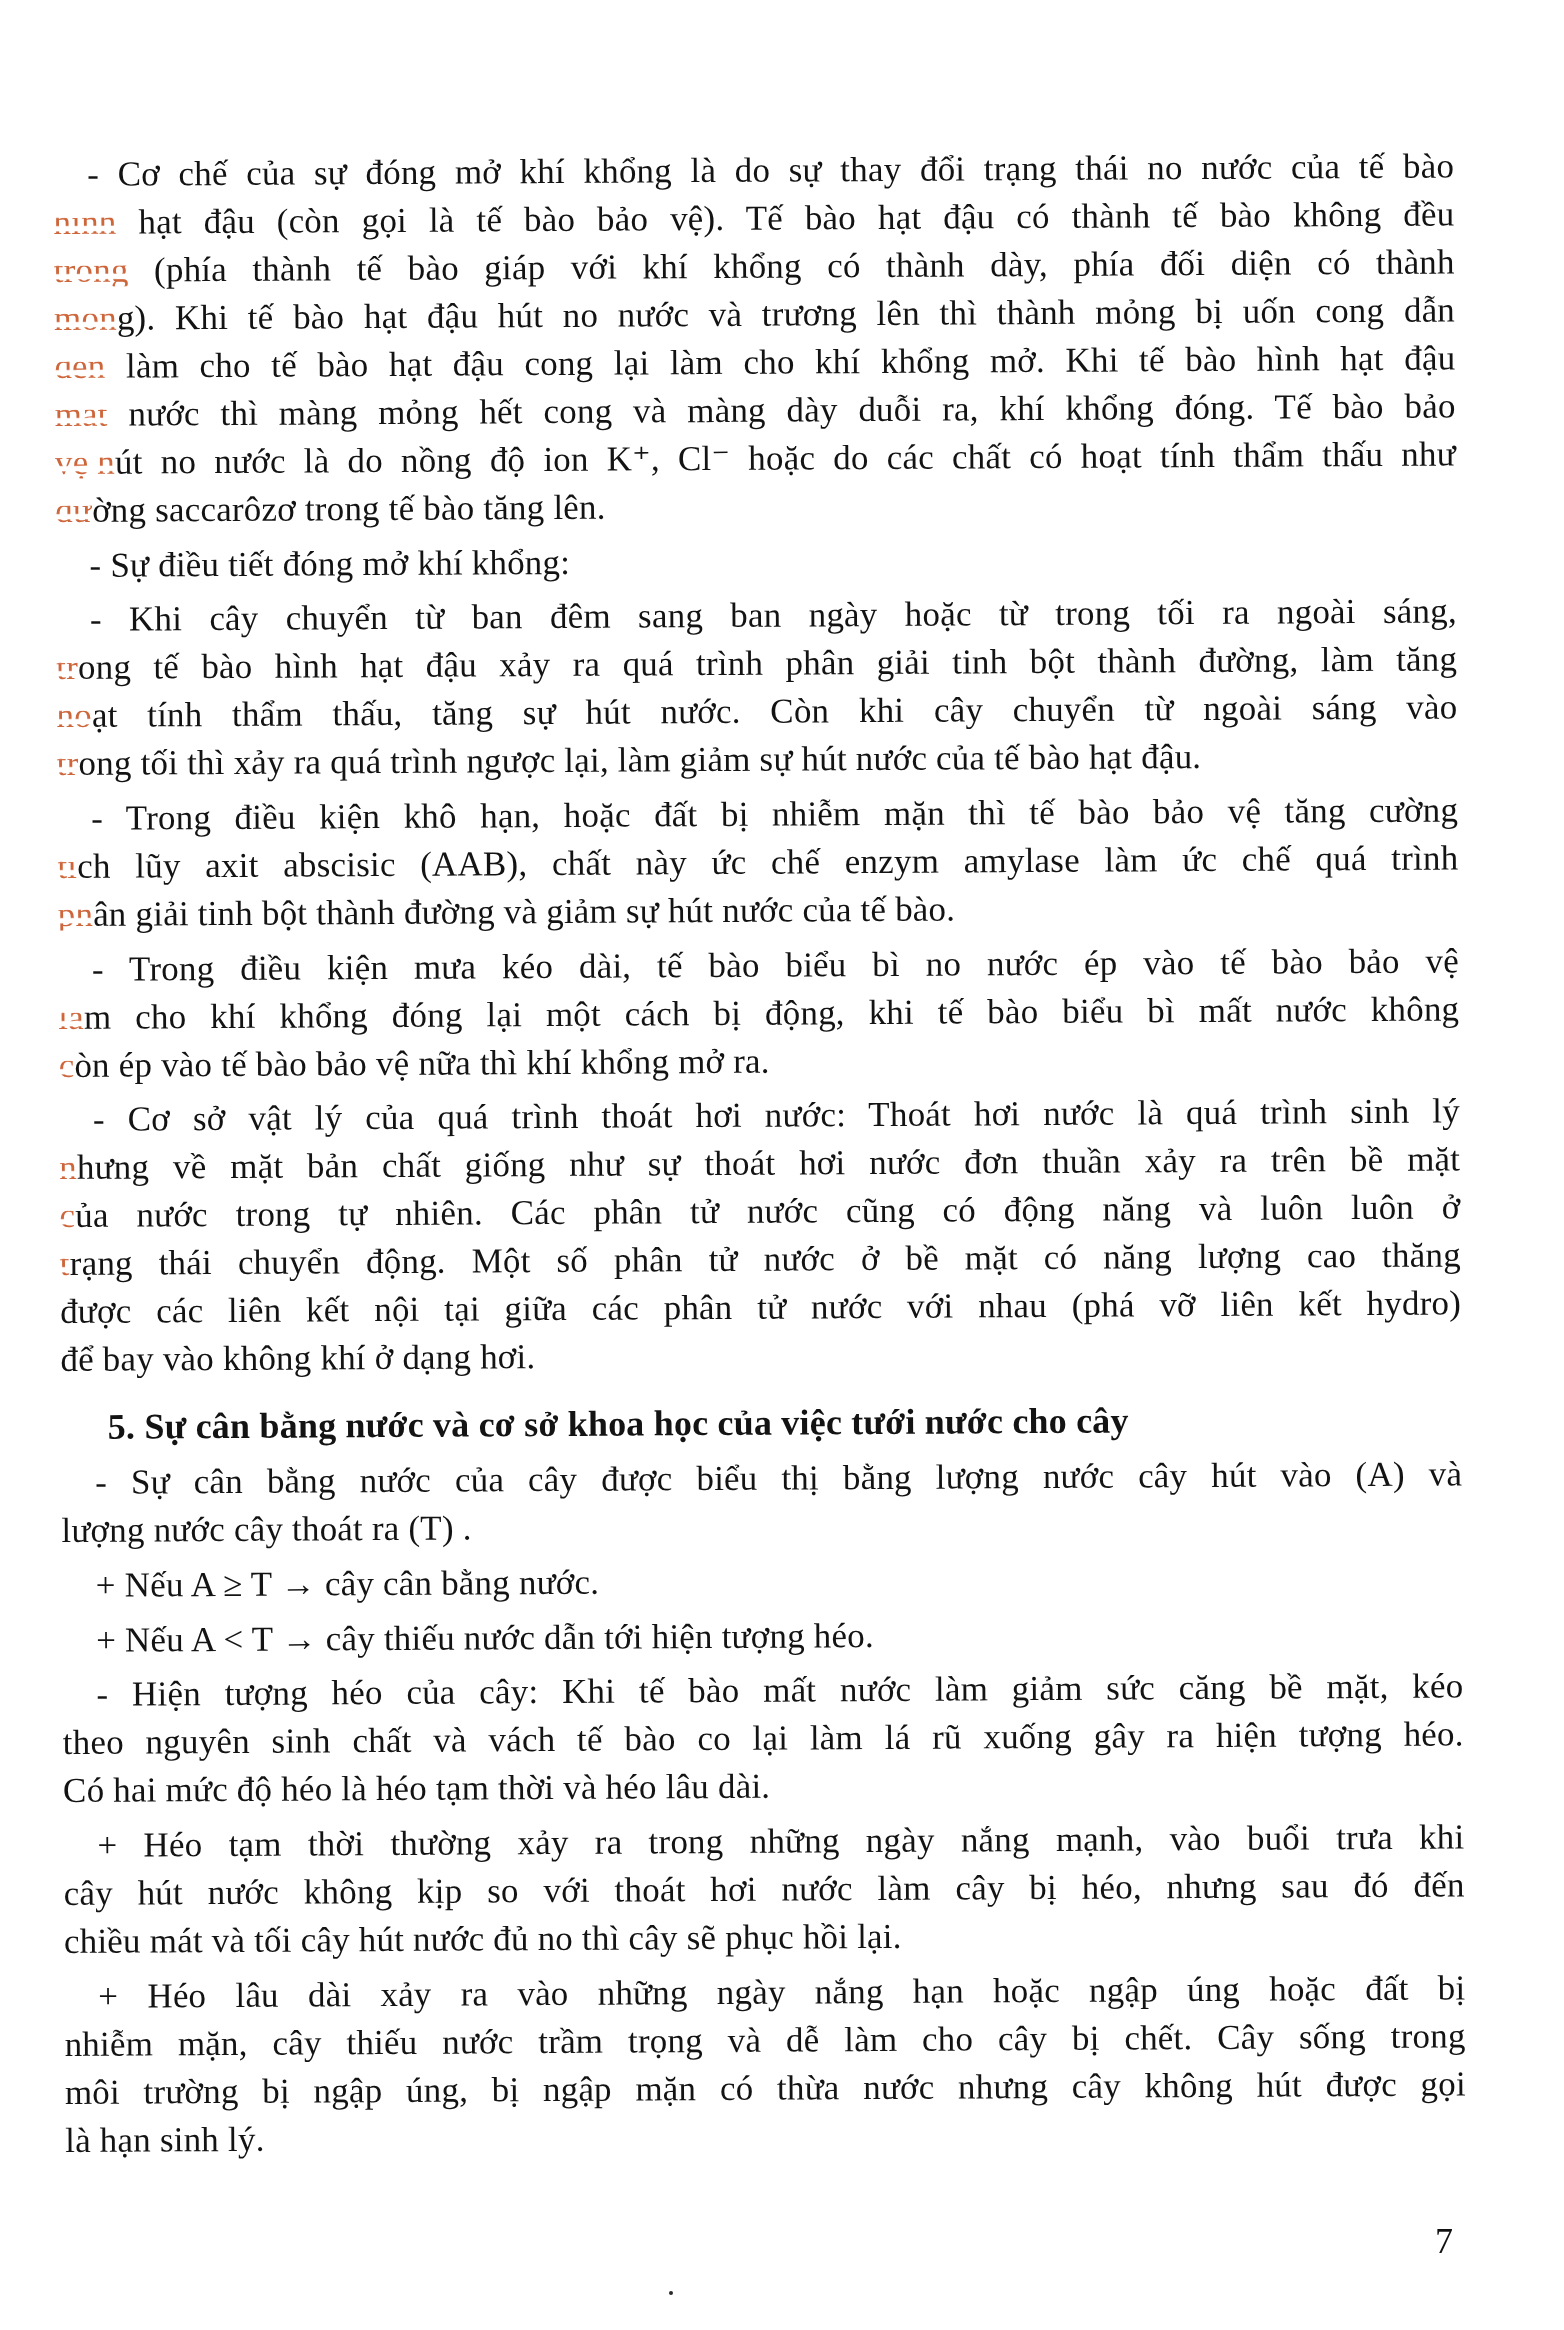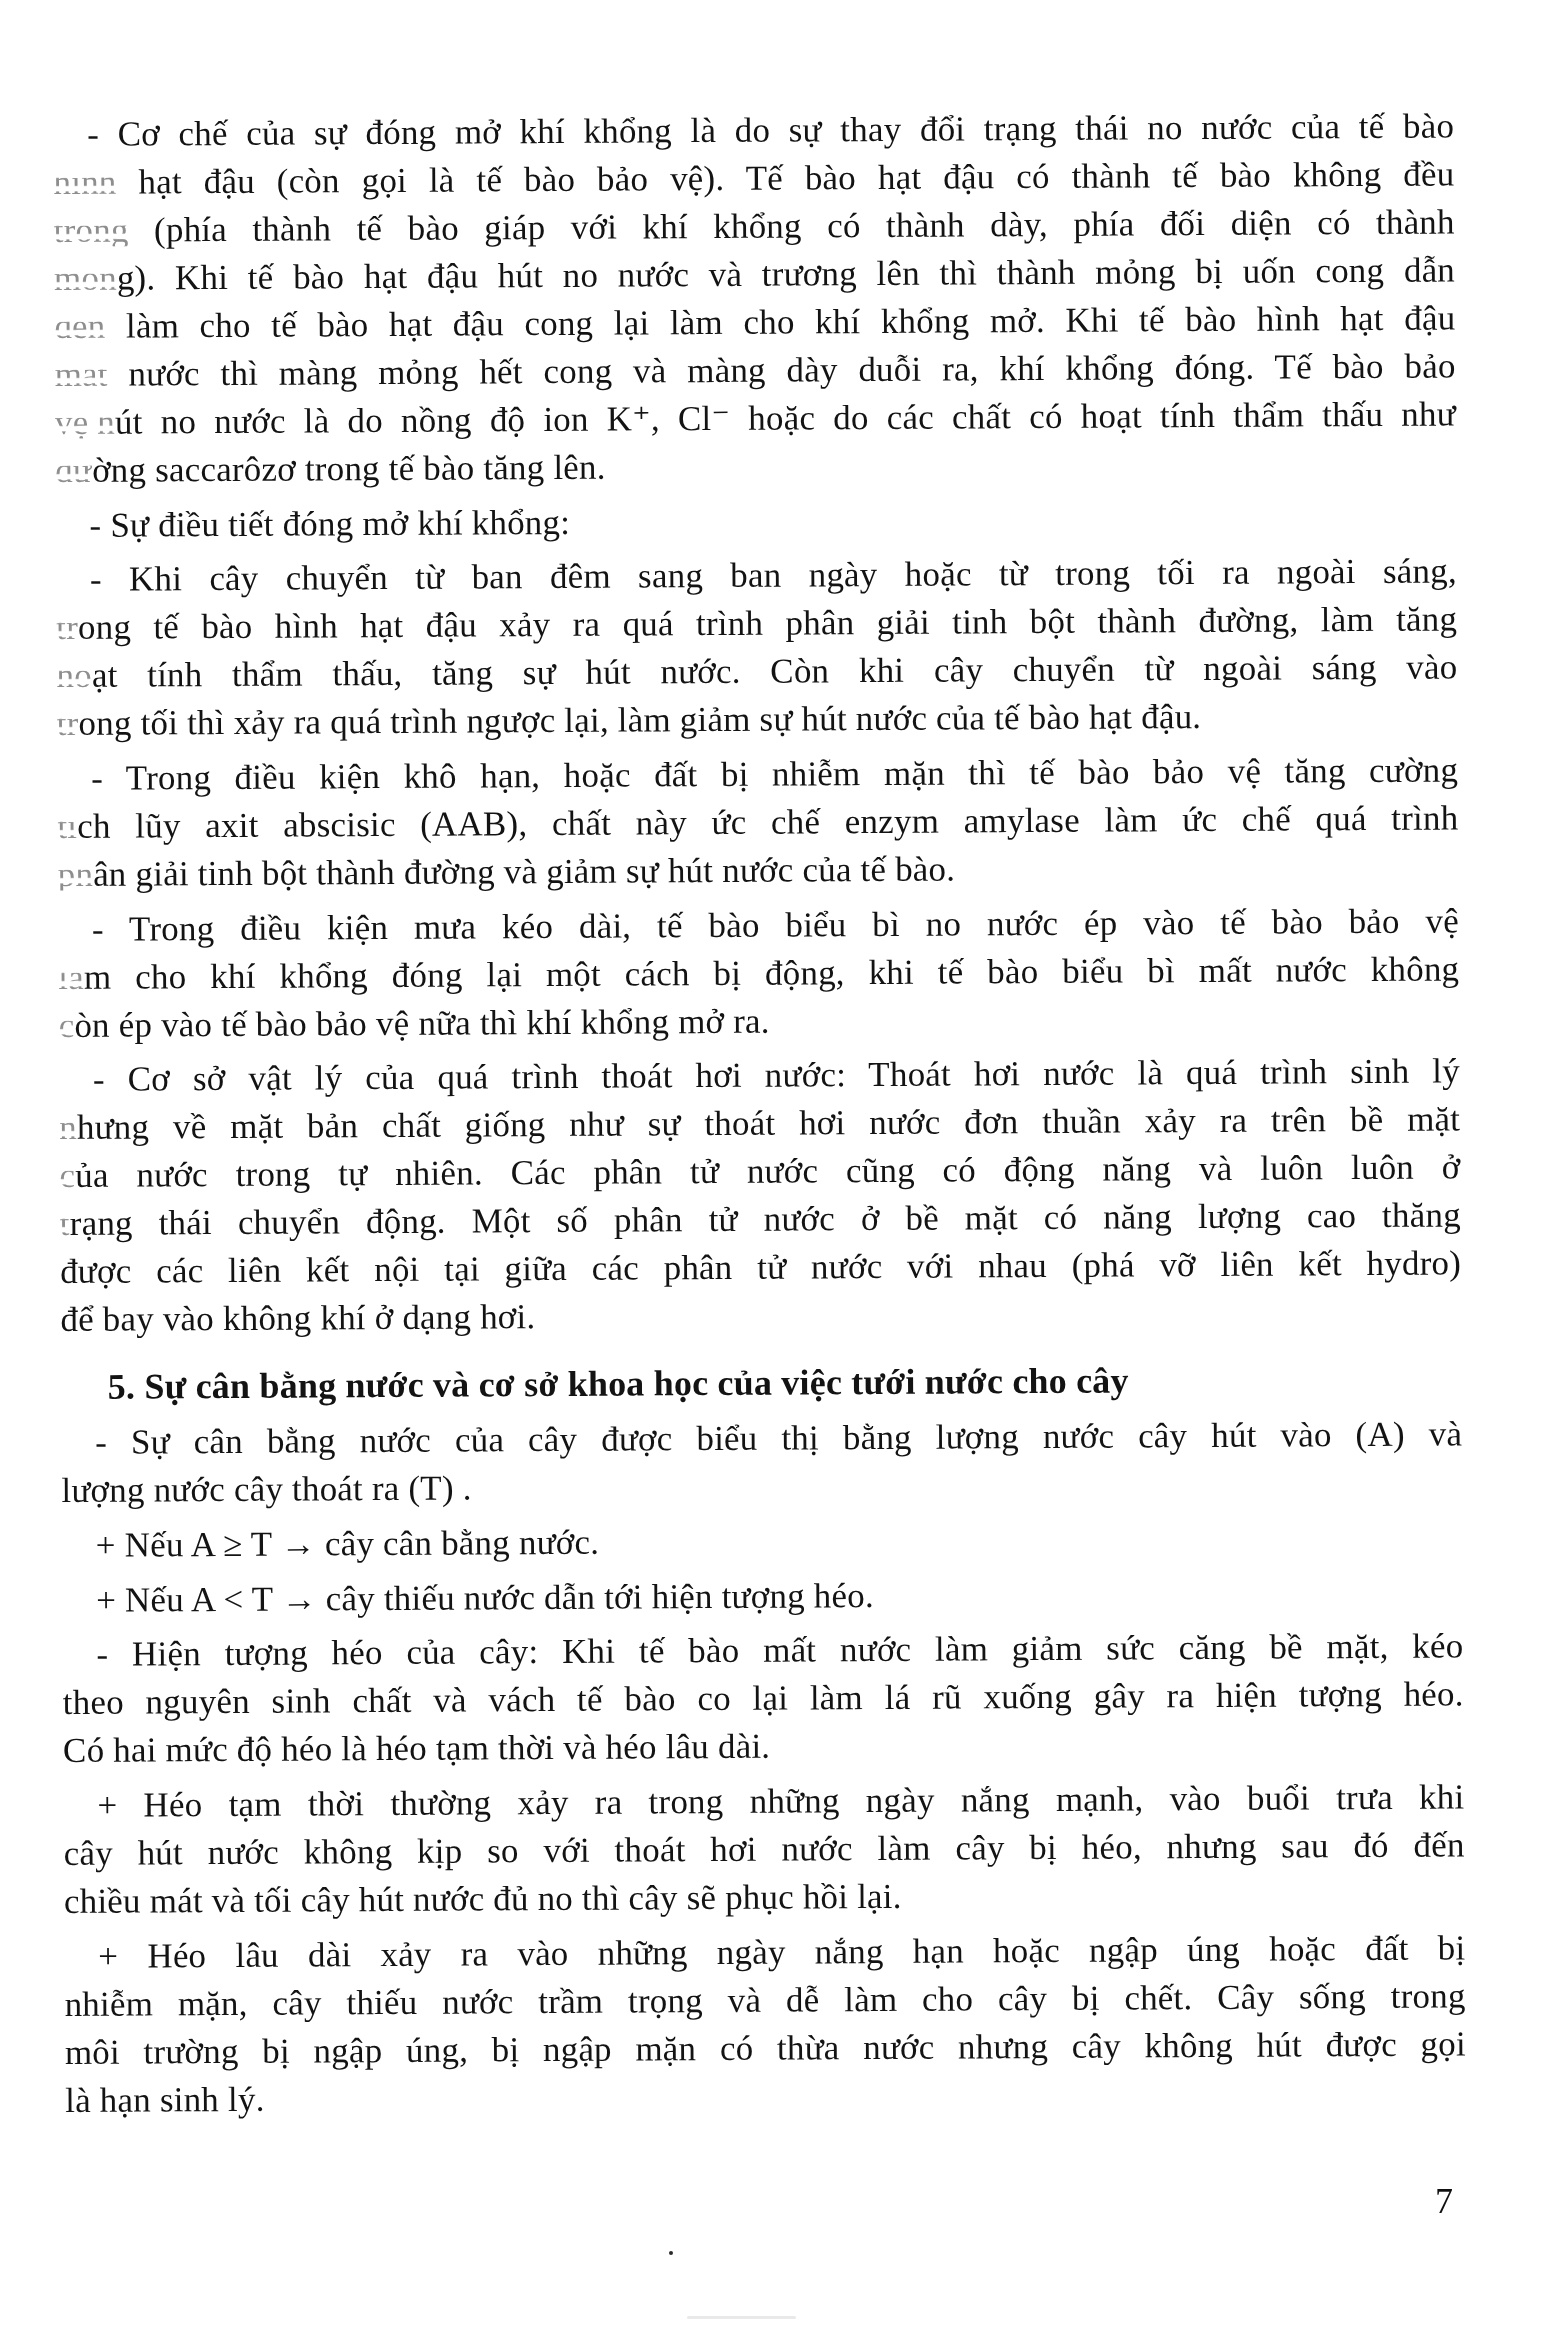--- a/index.html
+++ b/index.html
@@ -6,20 +6,21 @@
   body {
     width: 1564px; height: 2330px;
     background: #ffffff;
     position: relative;
     overflow: hidden;
     font-family: "Liberation Serif", "DejaVu Serif", serif;
   }
   .page {
     position: absolute; inset: 0;
     background: #ffffff;
+    margin-top: 40px;
   }
   
   .text-block {
     position: absolute;
     left: 53px; top: 111px;
     width: 1401px;
     transform: rotate(-0.35deg);
     transform-origin: 0 0;
     font-size: 35px;
     line-height: 48px;
@@ -31,21 +32,21 @@
     margin: 18.4px 0 8.4px 0;
     font-weight: 700;
   }
   .para.heading .line { text-indent: 47px; font-size: 36px; }
   .line { text-align: left; white-space: normal; }
   .line.stretch { text-align: justify; text-align-last: justify; }
   .line.first { text-indent: 34px; }
   
   .pre-faded {
     display: inline-block;
-    color: #737373;
+    color: #c2410c;
     opacity: 0.8;
     -webkit-mask-image: linear-gradient(to bottom,
       transparent 0 38%, #000 41% 55%, transparent 58% 66%, #000 69% 81%, transparent 84% 100%);
     mask-image: linear-gradient(to bottom,
       transparent 0 38%, #000 41% 55%, transparent 58% 66%, #000 69% 81%, transparent 84% 100%);
   }
   .page-number {
     position: absolute;
     left: 1435px; top: 2180px;
     font-size: 36px;

